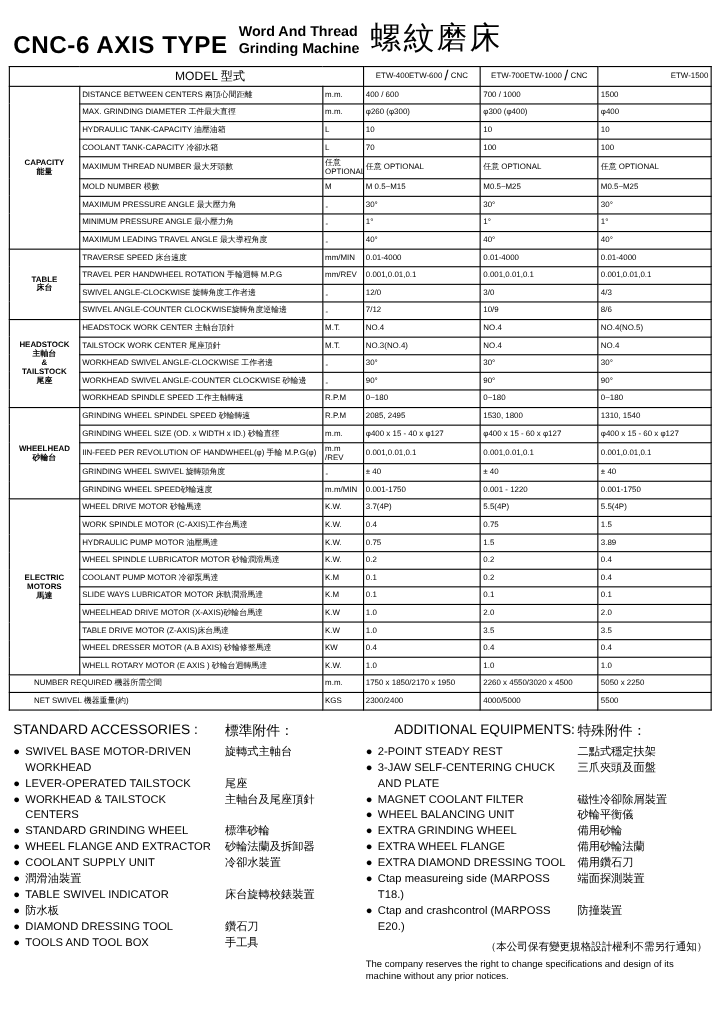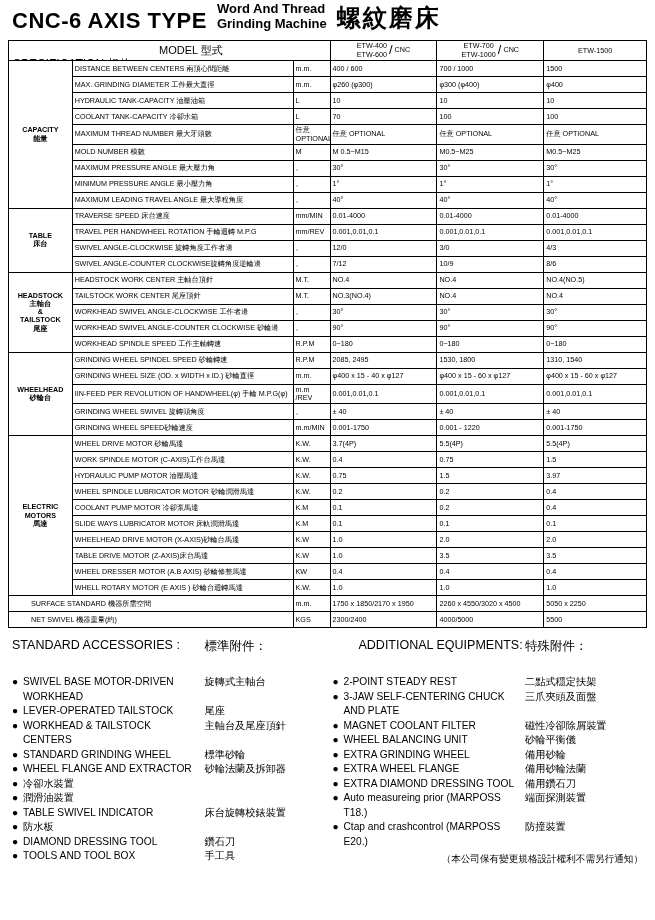--- a/index.html
+++ b/index.html
@@ -3,27 +3,27 @@
 <meta charset="utf-8">
 <style>
   html,body{margin:0;padding:0;}
   body{
     width:655px;
     background:#ffffff;
     font-family:"Liberation Sans", sans-serif;
     color:#000;
     -webkit-font-smoothing:none;
   }
-  .page{width:655px;min-height:920px;box-sizing:border-box;padding:0 8px 4px 8px;}
+  .page{width:655px;min-height:920px;box-sizing:border-box;padding:14px 8px 4px 8px;}
 
   
   .header{display:flex;align-items:flex-end;gap:10px;padding:2px 2px 6px 4px;}
   .h-main{font-size:22px;font-weight:bold;letter-spacing:.5px;white-space:nowrap;}
   .h-mid{font-size:13px;font-weight:bold;line-height:1.15;white-space:nowrap;padding-bottom:2px;}
-  .h-cn{font-size:24px;font-weight:bold;letter-spacing:2px;white-space:nowrap;text-align:right;}
+  .h-cn{font-size:28px;font-weight:normal;letter-spacing:2px;white-space:nowrap;text-align:right;}
 
   
   table.spec{border-collapse:collapse;width:639px;table-layout:fixed;border-radius:14px;}
   table.spec td{
     border:1px solid #000;
     font-size:7.2px;
     padding:1px 2px;
     line-height:1.15;
     vertical-align:middle;
     height:13px;
@@ -34,30 +34,30 @@
   .c-unit{width:36px;text-align:left;font-size:7.3px;padding-left:3px;}
   .c-val{width:104px;font-size:7.3px;padding-left:4px;}
   .c-val2{width:104px;font-size:7.3px;padding-left:4px;}
   .c-val3{width:100px;font-size:7.3px;padding-left:4px;}
 
   
   .hdr-spec{height:34px;position:relative;font-size:12px;}
   .hdr-spec .model{position:absolute;left:150px;top:3px;font-size:11px;font-weight:normal;}
   .hdr-spec .specw{position:absolute;left:4px;top:17px;font-size:12px;}
   .hdr-model{text-align:center;font-size:9.5px;line-height:1.25;}
-  .hdr-model-single{text-align:center;font-size:9.5px;}
+  .hdr-model-single{text-align:right;font-size:9.5px;}
   .two-line{display:flex;align-items:center;justify-content:center;gap:2px;}
-  .two-line .stack{display:flex;flex-direction:column;line-height:1.2;}
+  .two-line .stack{display:flex;flex-direction:row;line-height:1.2;}
   .two-line .sep{font-size:13px;}
   .two-line .right{line-height:1.2;}
 
   
   .bottom{display:flex;gap:10px;margin-top:10px;padding:0 4px;}
   .col{width:312px;}
-  .col-title{font-size:12.5px;font-weight:normal;margin-bottom:20px;display:flex;}
+  .col-title{font-size:12.5px;font-weight:normal;margin-bottom:4px;display:flex;}
   .col-title .en{flex:1;}
   .col-title .cn{width:118px;}
   .acc-row{display:flex;font-size:10.2px;line-height:1.42;}
   .acc-row .bullet{width:11px;flex:none;}
   .acc-row .en{flex:1;padding-right:4px;}
   .acc-row .cn{width:118px;flex:none;}
   .note{font-size:8.6px;line-height:1.35;margin-top:3px;}
   .note-cn{font-size:9.6px;text-align:right;margin-top:4px;}
 </style>
 </head>
@@ -308,21 +308,21 @@
           <td class="c-unit">K.W.</td>
           <td class="c-val">0.4</td>
           <td class="c-val2">0.75</td>
           <td class="c-val3">1.5</td>
         </tr>
         <tr>
           <td class="c-item">HYDRAULIC PUMP MOTOR 油壓馬達</td>
           <td class="c-unit">K.W.</td>
           <td class="c-val">0.75</td>
           <td class="c-val2">1.5</td>
-          <td class="c-val3">3.97</td>
+          <td class="c-val3">3.89</td>
         </tr>
         <tr>
           <td class="c-item">WHEEL SPINDLE LUBRICATOR  MOTOR 砂輪潤滑馬達</td>
           <td class="c-unit">K.W.</td>
           <td class="c-val">0.2</td>
           <td class="c-val2">0.2</td>
           <td class="c-val3">0.4</td>
         </tr>
         <tr>
           <td class="c-item">COOLANT PUMP MOTOR 冷卻泵馬達</td>
@@ -360,21 +360,21 @@
           <td class="c-val3">0.4</td>
         </tr>
         <tr>
           <td class="c-item">WHELL ROTARY  MOTOR (E  AXIS ) 砂輪台迴轉馬達</td>
           <td class="c-unit">K.W.</td>
           <td class="c-val">1.0</td>
           <td class="c-val2">1.0</td>
           <td class="c-val3">1.0</td>
         </tr>
         <tr>
-          <td colspan="2" class="c-item" style="padding-left: 22px;">SURFACE STANDARD 機器所需空間</td>
+          <td colspan="2" class="c-item" style="padding-left: 22px;">NUMBER REQUIRED 機器所需空間</td>
           <td class="c-unit">m.m.</td>
           <td class="c-val">1750 x 1850/2170 x 1950</td>
           <td class="c-val2">2260 x 4550/3020 x 4500</td>
           <td class="c-val3">5050 x 2250</td>
         </tr>
         <tr>
           <td colspan="2" class="c-item" style="padding-left: 22px;">NET SWIVEL 機器重量(約)</td>
           <td class="c-unit">KGS</td>
           <td class="c-val">2300/2400</td>
           <td class="c-val2">4000/5000</td>
@@ -410,20 +410,21 @@
             <span class="en">STANDARD GRINDING WHEEL</span>
             <span class="cn">標準砂輪</span>
           </div>
           <div class="acc-row">
             <span class="bullet">●</span>
             <span class="en">WHEEL FLANGE AND EXTRACTOR</span>
             <span class="cn">砂輪法蘭及拆卸器</span>
           </div>
           <div class="acc-row">
             <span class="bullet">●</span>
+            <span class="en">COOLANT SUPPLY UNIT</span>
             <span class="cn">冷卻水裝置</span>
           </div>
           <div class="acc-row">
             <span class="bullet">●</span>
             <span class="cn">潤滑油裝置</span>
           </div>
           <div class="acc-row">
             <span class="bullet">●</span>
             <span class="en">TABLE SWIVEL INDICATOR</span>
             <span class="cn">床台旋轉校錶裝置</span>
@@ -480,26 +481,30 @@
             <span class="en">EXTRA WHEEL FLANGE</span>
             <span class="cn">備用砂輪法蘭</span>
           </div>
           <div class="acc-row">
             <span class="bullet">●</span>
             <span class="en">EXTRA DIAMOND DRESSING TOOL</span>
             <span class="cn">備用鑽石刀</span>
           </div>
           <div class="acc-row">
             <span class="bullet">●</span>
-            <span class="en">Auto measureing prior (MARPOSS T18.)</span>
+            <span class="en">Ctap measureing side (MARPOSS T18.)</span>
             <span class="cn">端面探測裝置</span>
           </div>
           <div class="acc-row">
             <span class="bullet">●</span>
             <span class="en">Ctap and crashcontrol (MARPOSS E20.)</span>
             <span class="cn">防撞裝置</span>
           </div>
         </div>
       <div class="note-cn">（本公司保有變更規格設計權利不需另行通知）</div>
+      <div class="note">
+        <div>The company reserves the right to change specifications and design of its</div>
+        <div>machine without any prior notices.</div>
+      </div>
     </div>
   </div>
 
 </div>
 
 </body></html>

